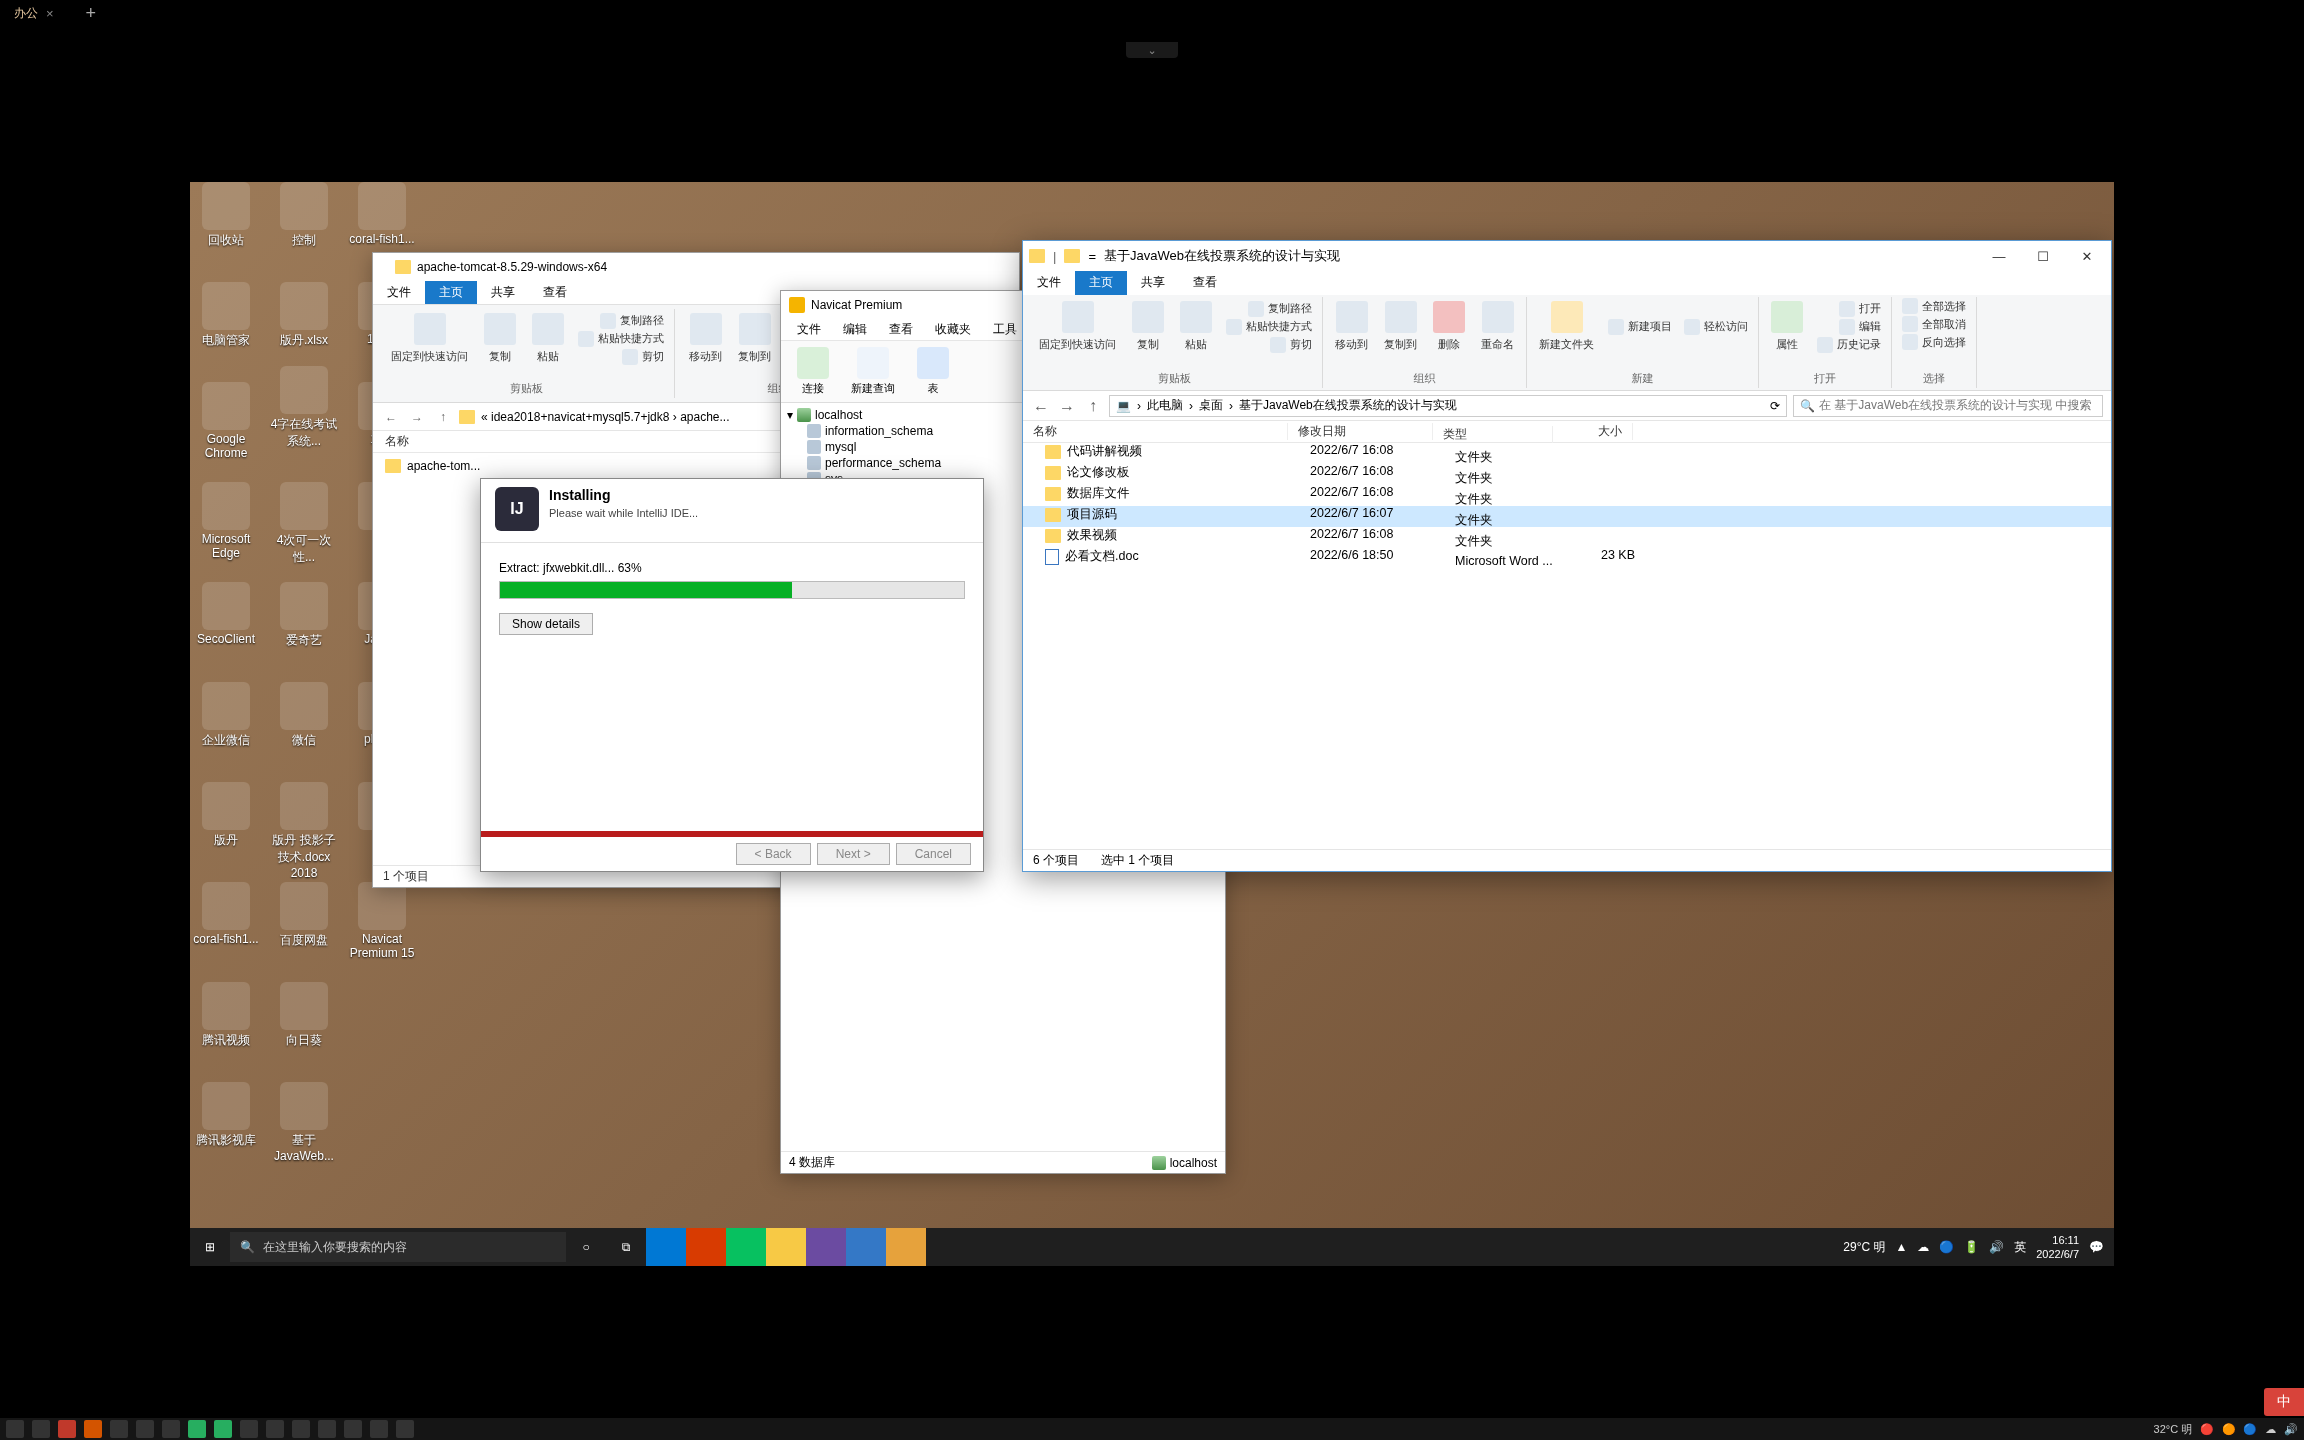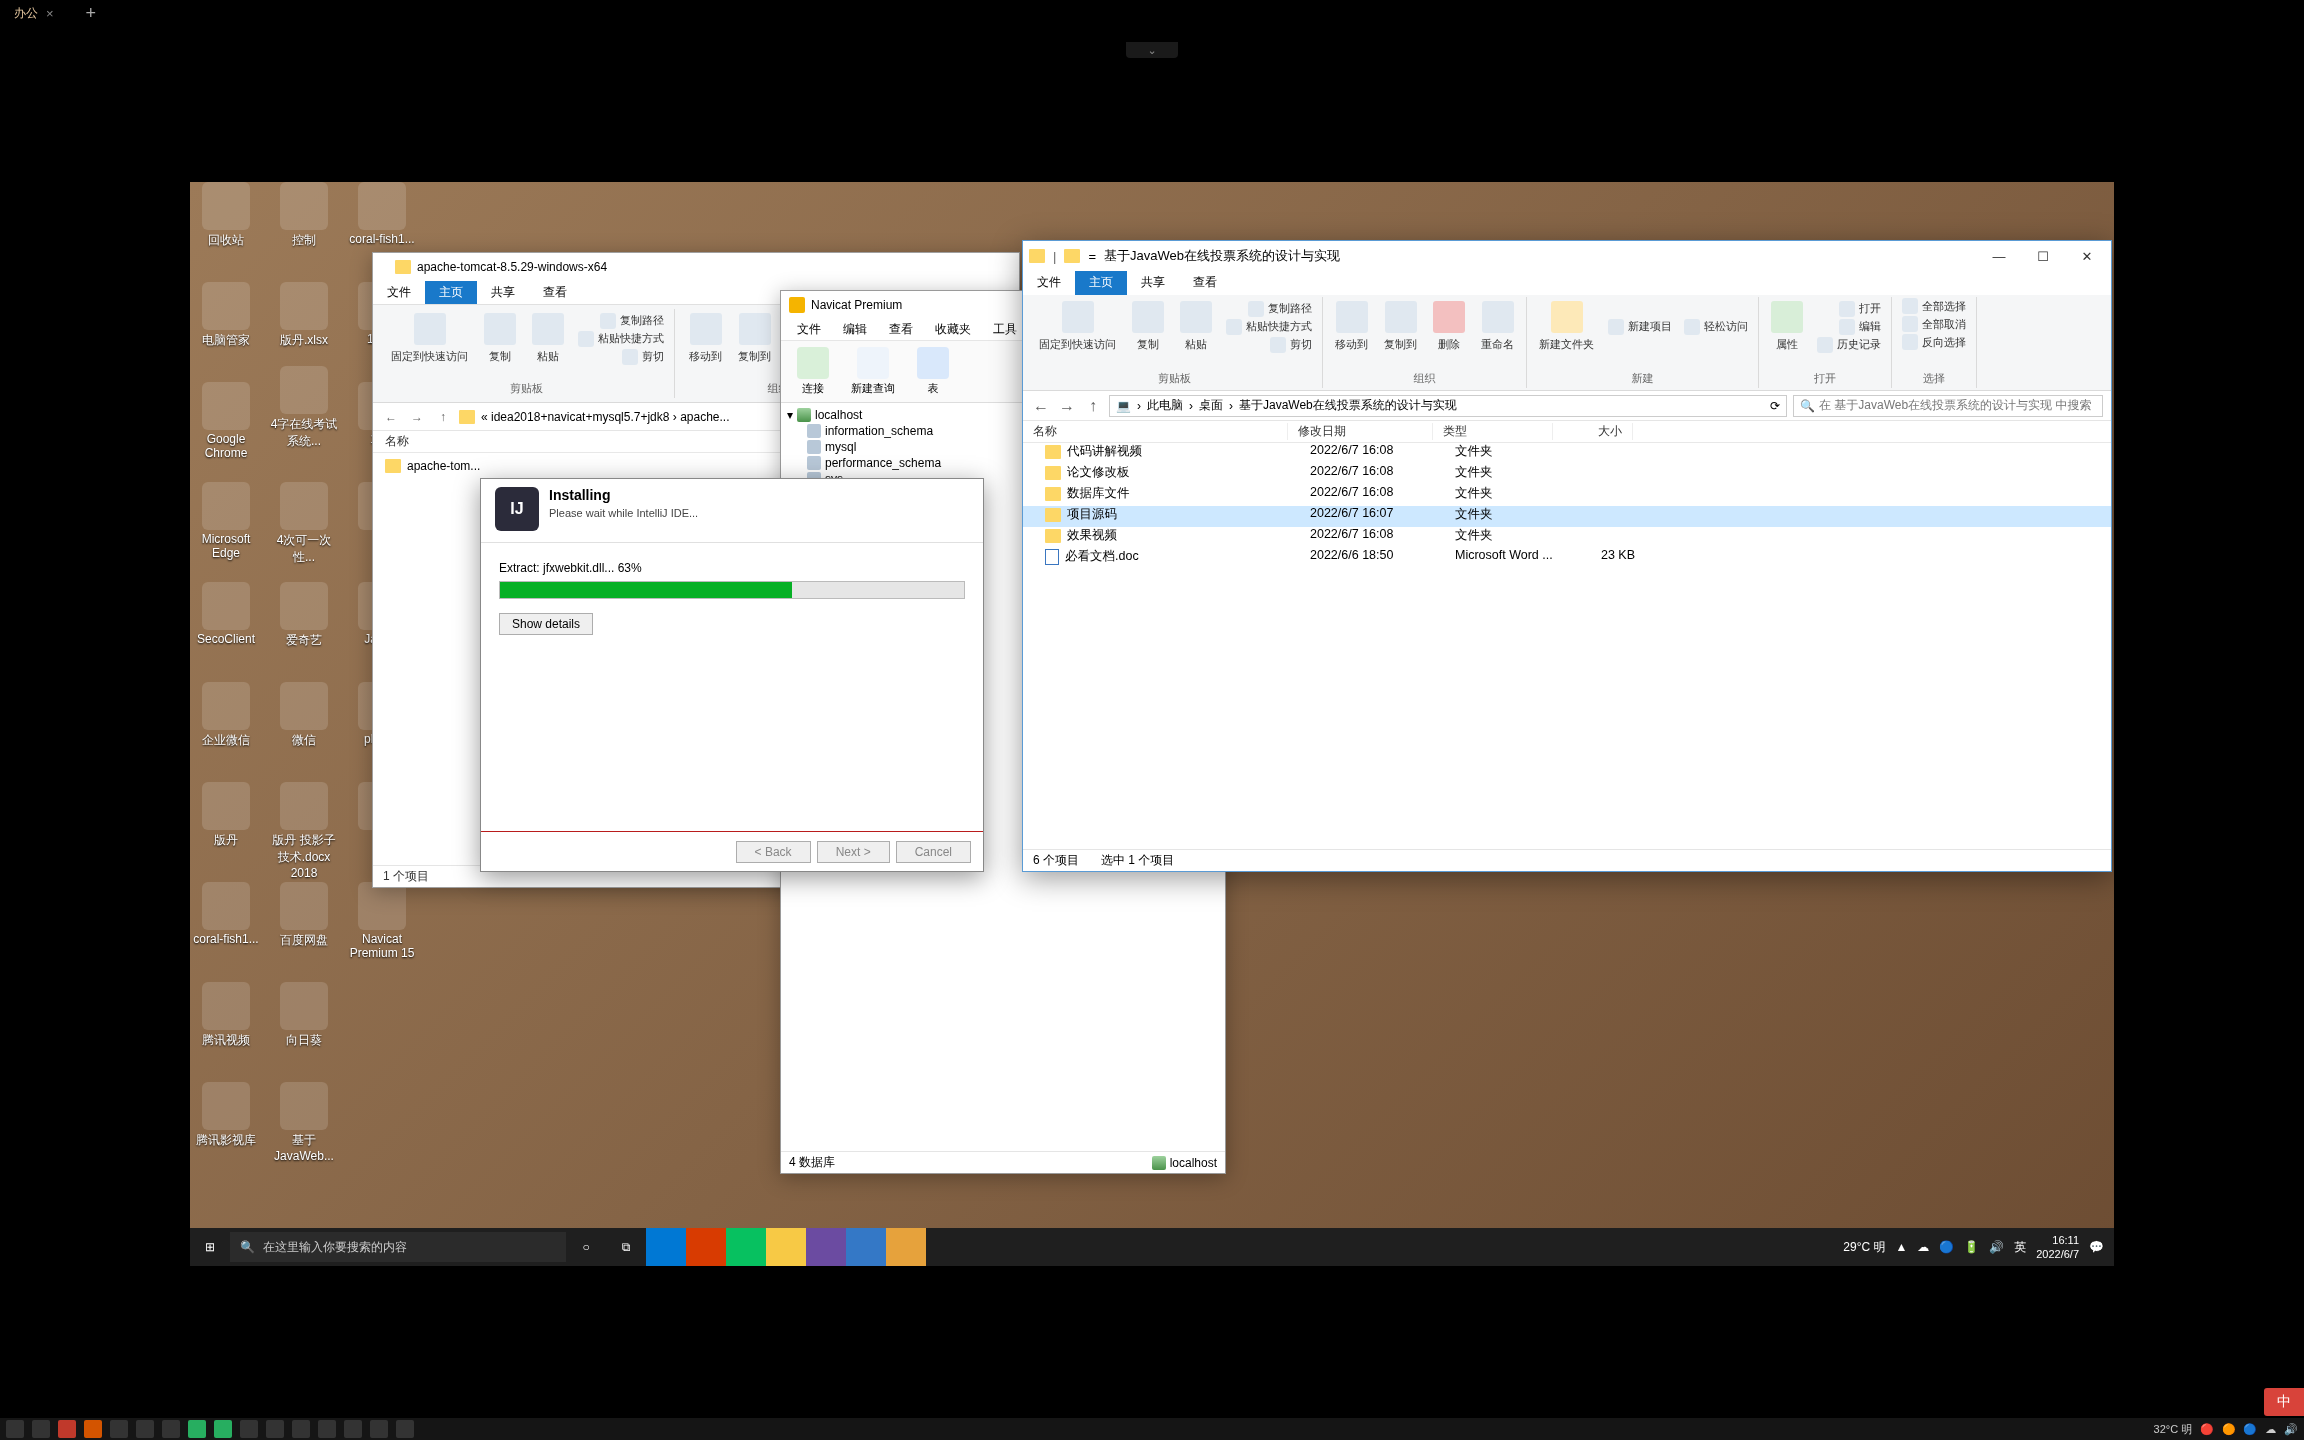--- a/index.html
+++ b/index.html
@@ -47,21 +47,21 @@
 .installer { position: absolute; top: 296px; left: 290px; width: 504px; height: 394px; background:#fff; border:1px solid #888; box-shadow: 0 6px 24px rgba(0,0,0,0.4); }
 .installer .ititle { height:30px; background:#fff; display:flex; align-items:center; padding:0 8px; gap:6px; font-size:13px; border-bottom:1px solid #eee; }
 .installer .ihdr { height:64px; background:#fff; border-bottom:1px solid #e0e0e0; display:flex; padding:8px 14px; gap:10px; }
 .installer .ilogo { width:44px; height:44px; background:#2b2b3a; border-radius:6px; display:flex; align-items:center; justify-content:center; color:#fff; font-weight:bold; }
 .installer .ihtxt .h1 { font-size:14px; font-weight:bold; }
 .installer .ihtxt .h2 { font-size:11px; color:#444; margin-top:4px; }
 .installer .ibody { padding: 18px; font-size:12px; }
 .installer .prog-outer { width:100%; height:18px; background:#e6e6e6; border:1px solid #bbb; margin-top:6px; }
 .installer .prog-inner { height:100%; background:#06b025; }
 .installer .showd { margin-top: 14px; padding: 3px 12px; font-size:12px; background:#efefef; border:1px solid #adadad; cursor:pointer; display:inline-block; }
-.installer .ifoot { position:absolute; bottom:0; left:0; right:0; height:40px; border-top:1px solid #b91c1c; display:flex; align-items:center; justify-content:flex-end; padding:0 12px; gap:6px; }
+.installer .ifoot { position:absolute; bottom:0; left:0; right:0; height:40px; border-top:6px solid #b91c1c; display:flex; align-items:center; justify-content:flex-end; padding:0 12px; gap:6px; }
 .installer .ifoot button { padding:3px 18px; font-size:12px; background:#efefef; border:1px solid #adadad; color:#888; }
 
 
 .navicat { position:absolute; top: 108px; left: 590px; width: 446px; height: 884px; background:#fff; border:1px solid #9a9a9a; box-shadow: 0 4px 20px rgba(0,0,0,0.3); }
 .navicat .ntitle { height:28px; display:flex; align-items:center; gap:6px; padding:0 8px; font-size:12px; }
 .navicat .nmenu { height:22px; display:flex; gap:2px; padding:0 6px; font-size:12px; border-bottom:1px solid #e6e6e6; }
 .navicat .nmenu span { padding:2px 10px; cursor:pointer; }
 .navicat .ntool { height:62px; display:flex; gap:2px; padding:4px 6px; border-bottom:1px solid #ddd; background:#fafafa; }
 .nbtn { display:flex; flex-direction:column; align-items:center; justify-content:center; padding:2px 10px; font-size:11px; cursor:pointer; }
 .nbtn .nic { width:32px; height:32px; border-radius:4px; background:#eef4fb; margin-bottom:2px; }
@@ -78,21 +78,21 @@
 .winbtn { width:36px; height:22px; display:inline-flex; align-items:center; justify-content:center; cursor:pointer; color:#333; }
 .explorer2 .tabs-row { height:24px; display:flex; }
 .explorer2 .tab { padding:3px 14px; font-size:12px; cursor:pointer; background:#fff; }
 .explorer2 .tab.active { background:#1979ca; color:#fff; }
 .explorer2 .ribbon { height:96px; background:#f5f6f7; border-bottom:1px solid #dadada; display:flex; padding:2px 4px; }
 .explorer2 .addr-row { height:30px; display:flex; align-items:center; padding:0 8px; gap:6px; border-bottom:1px solid #e5e5e5; }
 .addr-box { flex:1; height:22px; border:1px solid #ccc; display:flex; align-items:center; padding:0 6px; font-size:12px; gap:6px; }
 .search-box { width:310px; height:22px; border:1px solid #ccc; display:flex; align-items:center; padding:0 6px; font-size:12px; color:#777; gap:4px; }
 .explorer2 .cols { height:22px; display:flex; font-size:12px; color:#333; border-bottom:1px solid #e8e8e8; align-items:center; }
 .explorer2 .cols > div { padding:0 10px; border-right:1px solid #eee; }
-.col-name { width:265px; } .col-date { width:145px; } .col-type { width:120px; } .col-size { width:80px; text-align:right; }
+.col-name { width:265px; } .col-date { width:145px; } .col-type { width:120px;margin-top:6px; } .col-size { width:80px; text-align:right; }
 .explorer2 .filelist { font-size:12.5px; }
 .explorer2 .filelist .row { display:flex; align-items:flex-start; height:21px; padding-left:12px; cursor:pointer; }
 .explorer2 .filelist .row.selected { background:#cde8ff; }
 .explorer2 .filelist .row > div { padding:0 10px; }
 .explorer2 .status { position:absolute; bottom:0; left:0; right:0; height:22px; border-top:1px solid #e5e5e5; padding:0 10px; font-size:12px; display:flex; align-items:center; gap:22px; }
 
 
 .win-taskbar { position:absolute; bottom:0; left:0; right:0; height:38px; background:#1f1f1f; display:flex; align-items:center; color:#fff; font-size:12px; }
 .win-taskbar .startbtn { width:40px; height:38px; display:flex; align-items:center; justify-content:center; cursor:pointer; }
 .win-taskbar .search { width:336px; height:30px; background:#2b2b2b; display:flex; align-items:center; padding:0 10px; gap:8px; color:#ccc; }

